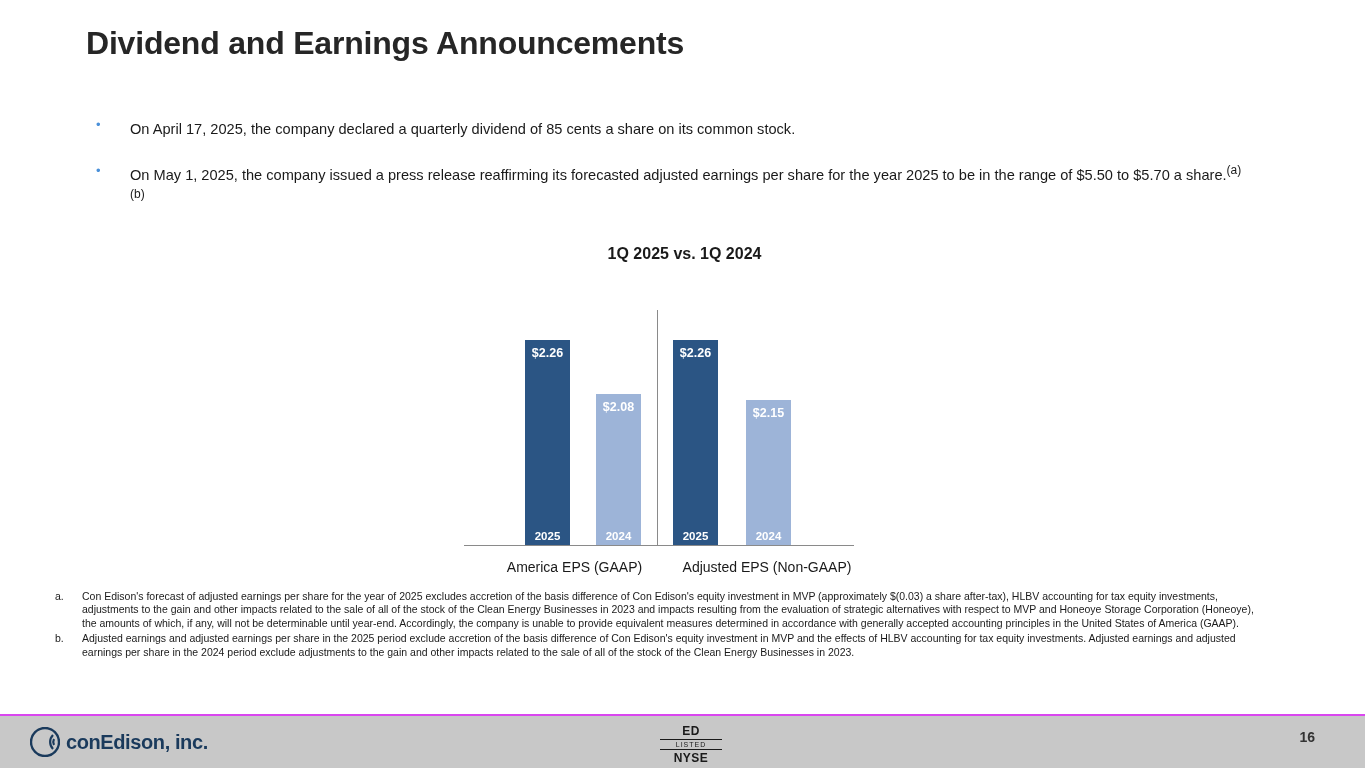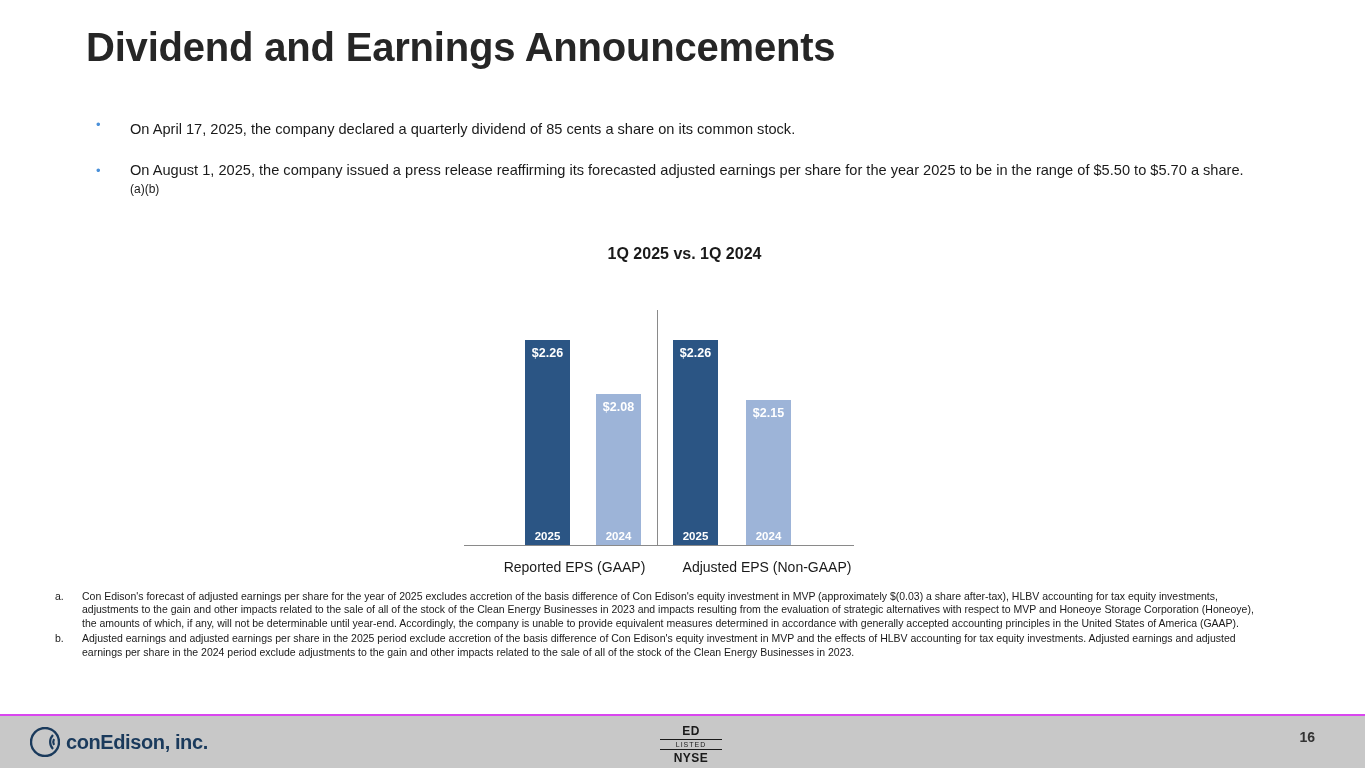--- a/index.html
+++ b/index.html
@@ -18,21 +18,21 @@
   .slide {
     position: relative;
     width: 1365px;
     height: 768px;
     box-sizing: border-box;
   }
   .title {
     position: absolute;
     left: 86px;
     top: 25px;
-    font-size: 40px;
+    font-size: 32px;
     font-weight: bold;
     color: #262626;
     letter-spacing: -0.2px;
   }
   .bullets {
     position: absolute;
     left: 86px;
     top: 115px;
     width: 1180px;
   }
@@ -216,21 +216,21 @@
 
   <div class="title">Dividend and Earnings Announcements</div>
 
   <div class="bullets">
     <div class="bullet-row">
       <span class="bullet-dot">•</span>
       <span class="bullet-text"><span>On April 17, 2025, the company declared a quarterly dividend of 85 cents a share on its common stock.</span><span class="sup"></span></span>
     </div>
     <div class="bullet-row">
       <span class="bullet-dot">•</span>
-      <span class="bullet-text"><span>On August 1, 2025, the company issued a press release reaffirming its forecasted adjusted earnings per share for the year 2025 to be in the range of $5.50 to $5.70 a share.</span><span class="sup">(a)(b)</span></span>
+      <span class="bullet-text"><span>On May 1, 2025, the company issued a press release reaffirming its forecasted adjusted earnings per share for the year 2025 to be in the range of $5.50 to $5.70 a share.</span><span class="sup">(a)(b)</span></span>
     </div>
   </div>
 
   <div class="chart-wrap">
     <div class="chart-title">1Q 2025 vs. 1Q 2024</div>
 
     <div class="plot">
       <div class="divider-line"></div>
 
       <div class="bar bar-dark" id="bar0" style="left: 63px; height: 205px;">
@@ -250,21 +250,21 @@
 
       <div class="bar bar-light" id="bar3" style="left: 284px; height: 145px;">
         <span class="val">$2.15</span>
         <span class="yr">2024</span>
       </div>
 
       <div class="axis-line"></div>
     </div>
 
     <div class="cat-labels">
-      <div class="cat-label" style="left:20px; width:185px;">Reported EPS (GAAP)</div>
+      <div class="cat-label" style="left:20px; width:185px;">America EPS (GAAP)</div>
       <div class="cat-label" style="left:195px; width:220px;">Adjusted EPS (Non-GAAP)</div>
     </div>
   </div>
 
   <div class="footnotes">
     <div class="fn-row">
       <span class="fn-marker">a.</span>
       <span class="fn-text">Con Edison's forecast of adjusted earnings per share for the year of 2025 excludes accretion of the basis difference of Con Edison's equity investment in MVP (approximately $(0.03) a share after-tax), HLBV accounting for tax equity investments, adjustments to the gain and other impacts related to the sale of all of the stock of the Clean Energy Businesses in 2023 and impacts resulting from the evaluation of strategic alternatives with respect to MVP and Honeoye Storage Corporation (Honeoye), the amounts of which, if any, will not be determinable until year-end. Accordingly, the company is unable to provide equivalent measures determined in accordance with generally accepted accounting principles in the United States of America (GAAP).</span>
     </div>
     <div class="fn-row">

